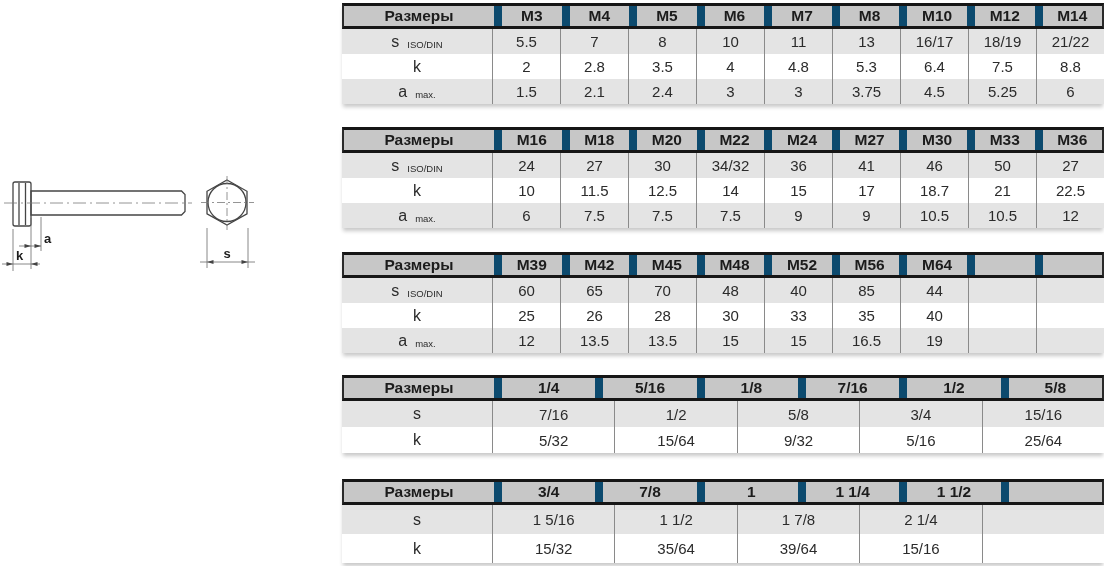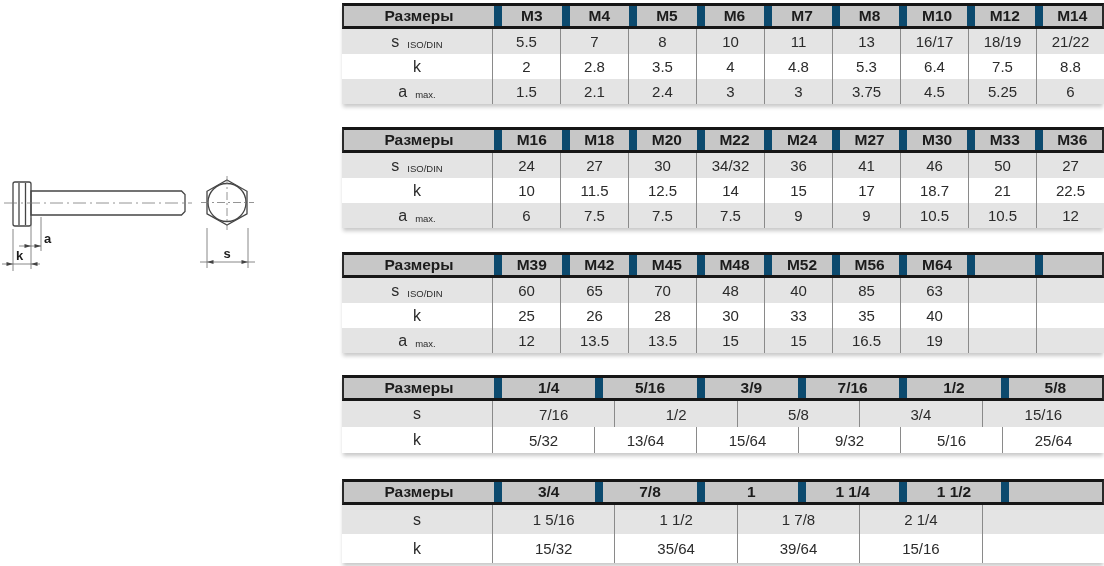--- a/index.html
+++ b/index.html
@@ -234,21 +234,21 @@
         <div class="cell label-cell">
           <span>s</span>
           <sub>ISO/DIN</sub>
         </div>
         <div class="cell data-cell">60</div>
         <div class="cell data-cell">65</div>
         <div class="cell data-cell">70</div>
         <div class="cell data-cell">48</div>
         <div class="cell data-cell">40</div>
         <div class="cell data-cell">85</div>
-        <div class="cell data-cell">63</div>
+        <div class="cell data-cell">44</div>
         <div class="cell data-cell"></div>
         <div class="cell data-cell"></div>
       </div>
       <div class="row data-row even">
         <div class="cell label-cell">
           <span>k</span>
         </div>
         <div class="cell data-cell">25</div>
         <div class="cell data-cell">26</div>
         <div class="cell data-cell">28</div>
@@ -273,41 +273,40 @@
         <div class="cell data-cell">19</div>
         <div class="cell data-cell"></div>
         <div class="cell data-cell"></div>
       </div>
     </div>
   <div class="spec-table" id="table3">
       <div class="row header-row">
         <div class="cell label-cell">Размеры</div>
         <div class="cell data-cell">1/4</div>
         <div class="cell data-cell">5/16</div>
-        <div class="cell data-cell">3/9</div>
+        <div class="cell data-cell">1/8</div>
         <div class="cell data-cell">7/16</div>
         <div class="cell data-cell">1/2</div>
         <div class="cell data-cell">5/8</div>
       </div>
       <div class="row data-row odd">
         <div class="cell label-cell">
           <span>s</span>
         </div>
         <div class="cell data-cell">7/16</div>
         <div class="cell data-cell">1/2</div>
         <div class="cell data-cell">5/8</div>
         <div class="cell data-cell">3/4</div>
         <div class="cell data-cell">15/16</div>
       </div>
       <div class="row data-row even">
         <div class="cell label-cell">
           <span>k</span>
         </div>
         <div class="cell data-cell">5/32</div>
-        <div class="cell data-cell">13/64</div>
         <div class="cell data-cell">15/64</div>
         <div class="cell data-cell">9/32</div>
         <div class="cell data-cell">5/16</div>
         <div class="cell data-cell">25/64</div>
       </div>
     </div>
   <div class="spec-table" id="table4">
       <div class="row header-row">
         <div class="cell label-cell">Размеры</div>
         <div class="cell data-cell">3/4</div>

